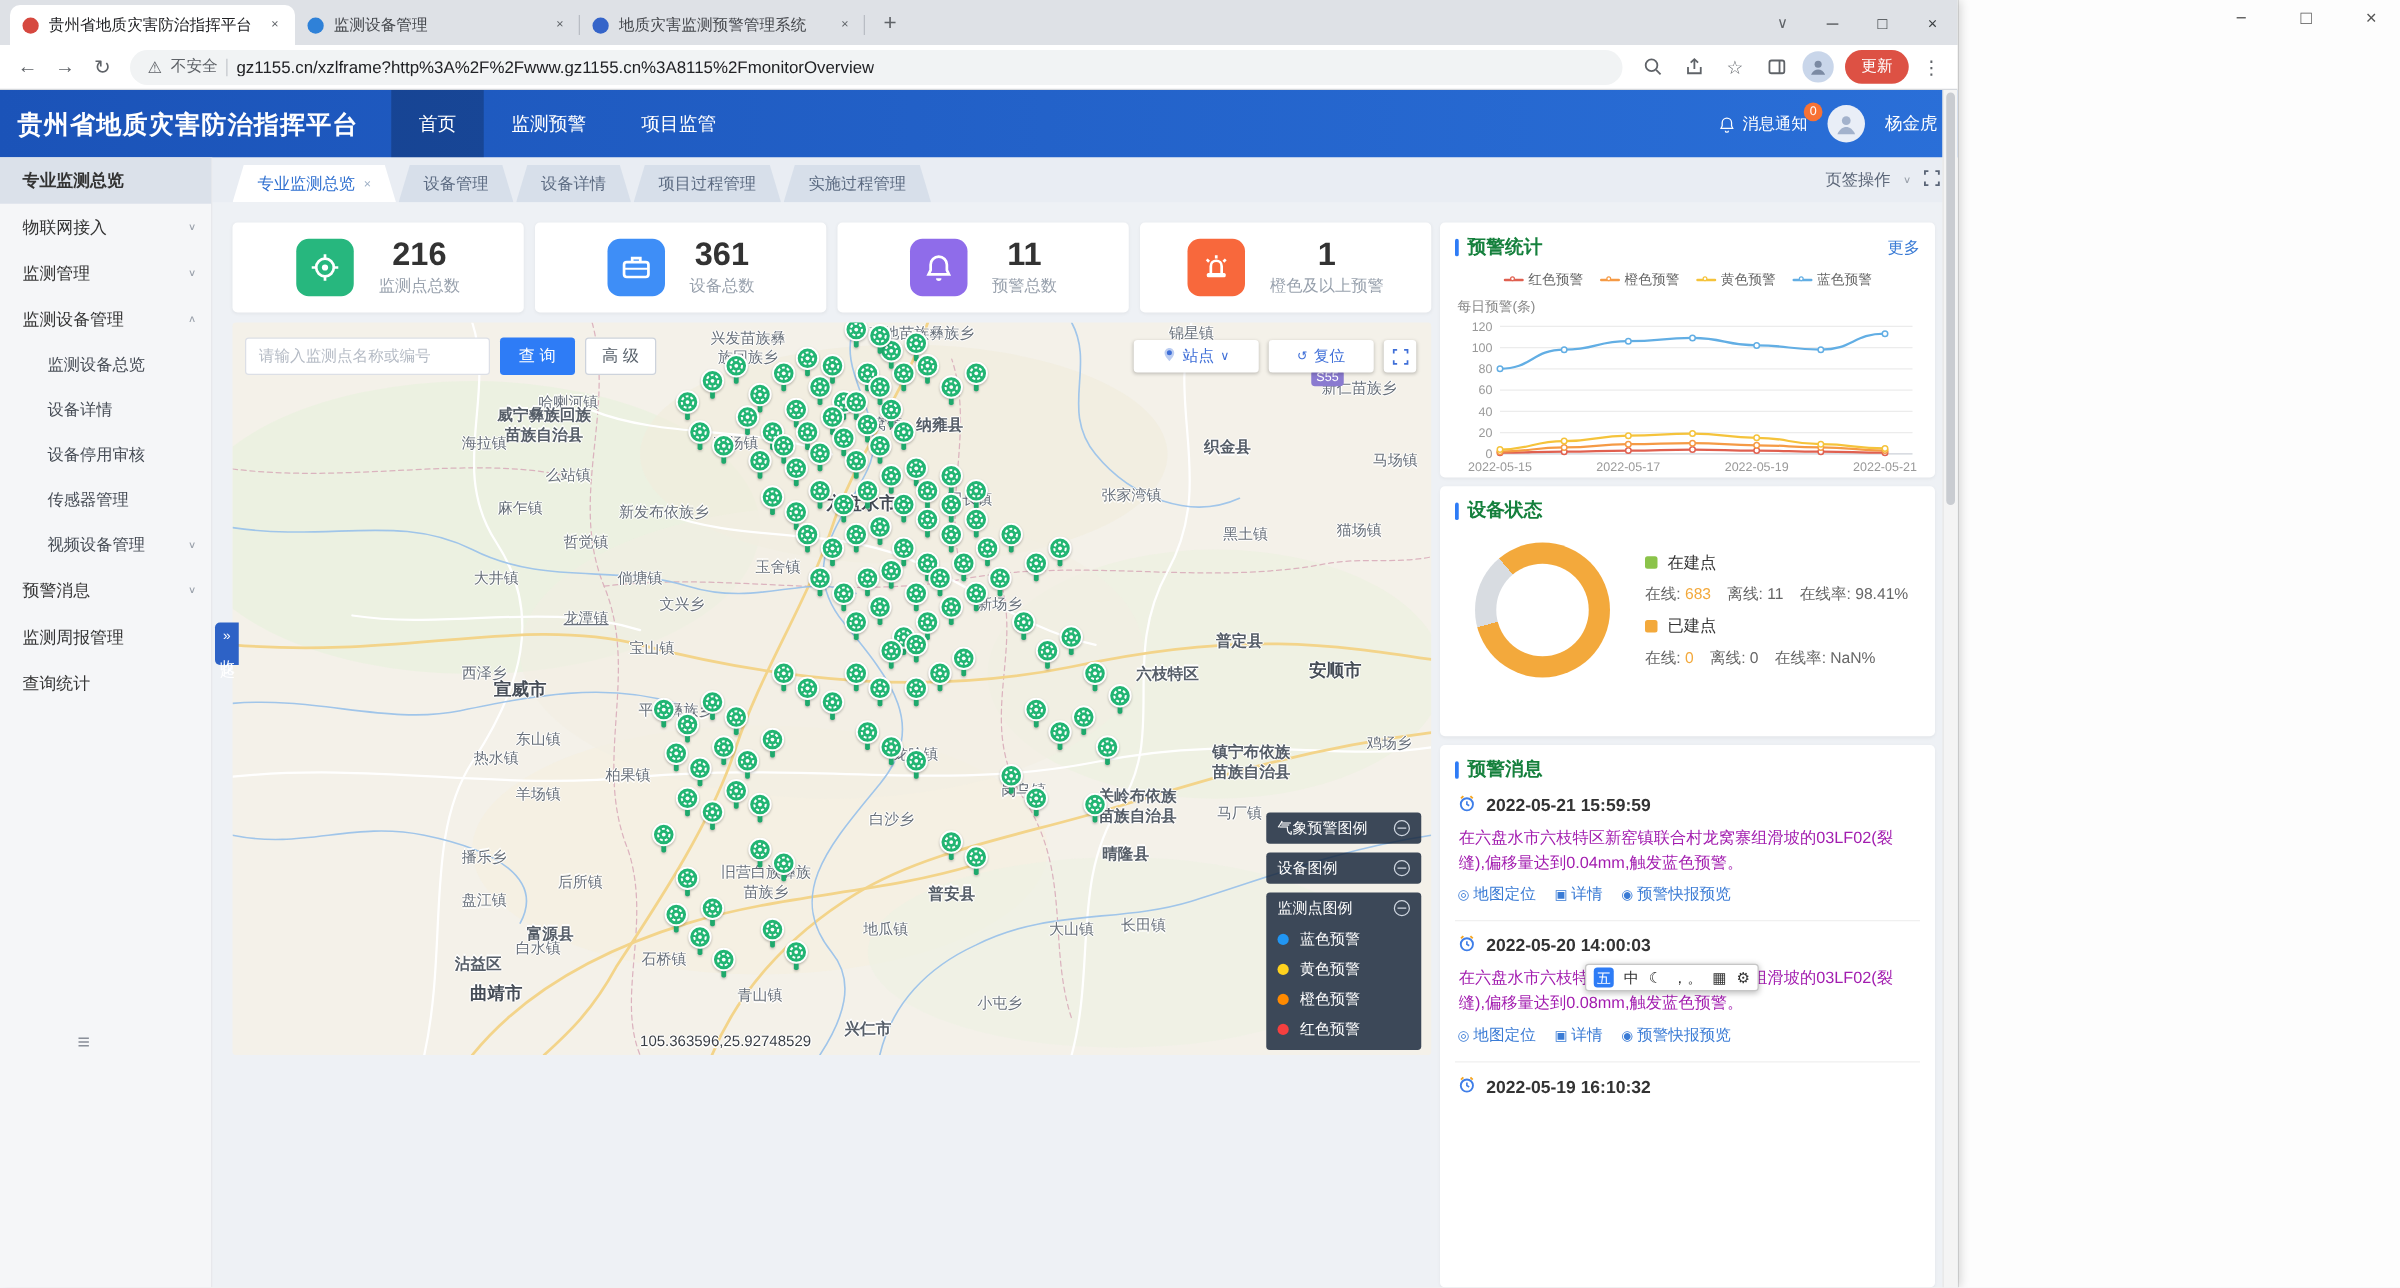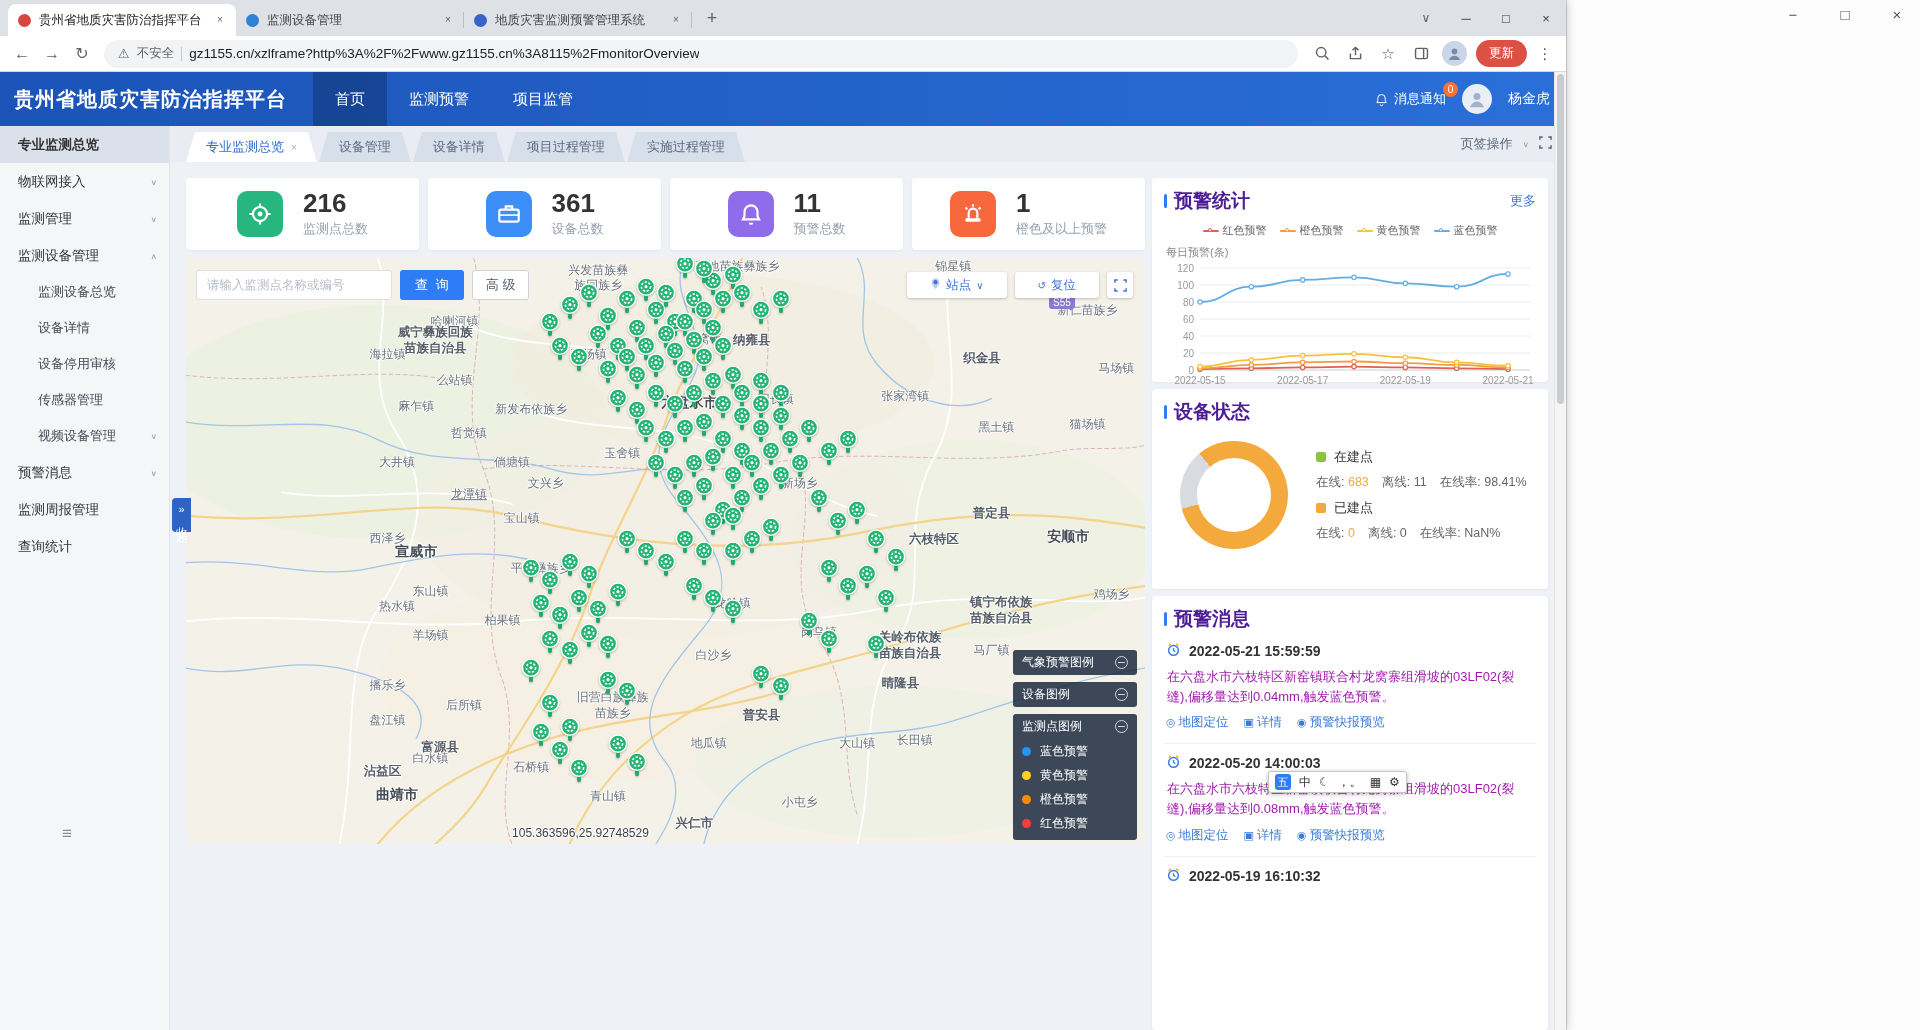--- a/index.html
+++ b/index.html
@@ -70,38 +70,38 @@
 .tchip .x{font-size:10px;color:#9fb0c6}
 .tabbar-right{position:absolute;right:14px;bottom:9px;display:flex;align-items:center;gap:10px;color:#5a6577;font-size:13px}
 .tabbar-right .chev{font-size:9px}
 .frame-ico svg{width:13px;height:13px;stroke:#5a6577;fill:none;stroke-width:1.6}
 
 .content{position:absolute;top:36px;left:0;right:0;bottom:0;background:#eef1f5}
 .stats-row{position:absolute;left:16px;top:16px;width:959px;display:flex;gap:9px}
 .stat-card{flex:1;background:#fff;border-radius:4px;height:72px;display:flex;align-items:center;justify-content:center;gap:20px;box-shadow:0 1px 3px rgba(0,0,0,.05)}
 .stat-icon{width:46px;height:46px;border-radius:10px;display:flex;align-items:center;justify-content:center;flex:none}
 .stat-icon svg{width:26px;height:26px}
-.stat-col{text-align:left}
+.stat-col{text-align:center}
 .stat-val{font-size:26px;font-weight:bold;color:#333;line-height:1.05}
 .stat-label{font-size:13px;color:#98a1ad;margin-top:3px;white-space:nowrap}
 
 
 .map-card{position:absolute;left:16px;top:96px;width:959px;height:586px}
 .map-inner{position:absolute;inset:0;overflow:hidden;border-radius:3px;background:#f4f1e9}
 .map-base{position:absolute;inset:0;width:100%;height:100%}
 #map-labels,#map-markers{position:absolute;inset:0}
 .map-label{position:absolute;transform:translate(-50%,-50%);text-align:center;line-height:1.3;white-space:nowrap;font-size:12px;color:#68707a;text-shadow:-1px 0 #fff,1px 0 #fff,0 -1px #fff,0 1px #fff;z-index:2}
 .map-label.county{color:#565e68;font-weight:bold;font-size:12.5px}
 .map-label.city{color:#454c56;font-weight:bold;font-size:14px}
 .marker{position:absolute;width:21px;height:25px;transform:translate(-50%,-88%);z-index:3}
 .marker svg{width:100%;height:100%;filter:drop-shadow(0 1px 1px rgba(0,0,0,.25))}
 .map-search{position:absolute;left:10px;top:12px;display:flex;gap:8px;align-items:center;z-index:5}
 .map-input{width:196px;height:30px;border:1px solid #dcdfe6;border-radius:3px;padding:0 10px;font-size:12.5px;background:#fff;color:#333;outline:none;font-family:inherit}
 .map-input::placeholder{color:#b6bcc6}
-.btn-query{height:30px;padding:0 15px;background:#2e7cf6;color:#fff;border:none;border-radius:3px;font-size:13px;font-family:Liberation Mono, monospace}
+.btn-query{height:30px;padding:0 15px;background:#2e7cf6;color:#fff;border:none;border-radius:3px;font-size:13px;font-family:Liberation Sans, sans-serif}
 .btn-adv{height:30px;padding:0 13px;background:#fff;color:#57606a;border:1px solid #cdd3dc;border-radius:3px;font-size:13px;font-family:inherit}
 .map-controls{position:absolute;right:12px;top:14px;display:flex;gap:8px;align-items:center;z-index:5}
 .chip{height:26px;background:#fff;border-radius:3px;display:flex;align-items:center;gap:5px;padding:0 23px;font-size:12.5px;color:#3f6fd8;box-shadow:0 1px 3px rgba(0,0,0,.22)}
 .chip .pin-ico svg{width:11px;height:11px;fill:#3f6fd8}
 .chip-chev{font-size:10px;color:#3f6fd8}
 .chip.sq{padding:0;width:26px;justify-content:center}
 .chip.sq svg{width:13px;height:13px;stroke:#3f6fd8;fill:none;stroke-width:1.6}
 .road-badge{position:absolute;left:90%;top:6.5%;background:#8a7ad0;color:#fff;font-size:10px;padding:1px 4px;border-radius:3px;z-index:2}
 .map-legends{position:absolute;right:8px;bottom:4px;width:124px;display:flex;flex-direction:column;gap:7px;font-size:12px;color:#fff;z-index:6}
 .leg-bar{background:rgba(19,34,56,.82);border-radius:3px;height:25px;display:flex;align-items:center;justify-content:space-between;padding:0 9px}
@@ -116,21 +116,21 @@
 .col-arrow{font-size:11px;line-height:1}
 .col-text{writing-mode:vertical-lr;letter-spacing:3px}
 
 
 .right-panel{position:absolute;left:982px;top:16px;width:396px;bottom:0;display:flex;flex-direction:column;gap:7px}
 .panel-sec{background:#fff;border-radius:4px;padding:10px 12px;box-shadow:0 1px 3px rgba(0,0,0,.05)}
 .sec1{height:204px}
 .sec2{height:200px}
 .sec3{flex:1;overflow:hidden}
 .sec-head{display:flex;align-items:center;justify-content:space-between}
-.sec-title{font-size:19px;font-weight:bold;color:#4c1d95;display:flex;align-items:center;gap:7px}
+.sec-title{font-size:15px;font-weight:bold;color:#15803d;display:flex;align-items:center;gap:7px}
 .sec-title::before{content:'';width:3px;height:14px;background:#2e7cf6;border-radius:2px}
 .more{font-size:13px;color:#3a7bd5}
 .ws-legend{display:flex;justify-content:center;gap:13px;margin-top:9px;font-size:11px;color:#666;align-items:center;white-space:nowrap}
 .lg-item{display:flex;align-items:center}
 .lg-line{display:inline-block;width:16px;height:2px;position:relative;margin-right:4px;border-radius:1px}
 .lg-dot{position:absolute;left:5px;top:-2px;width:4px;height:4px;background:#fff;border:1px solid;border-radius:50%}
 .axis-name{font-size:11px;color:#888;margin:7px 0 0 2px}
 #ws-chart{width:372px;height:128px;display:block}
 .ds-body{display:flex;align-items:center;gap:28px;padding:16px 6px 0 16px}
 .donut{width:108px;height:108px;border-radius:50%;position:relative;flex:none}

